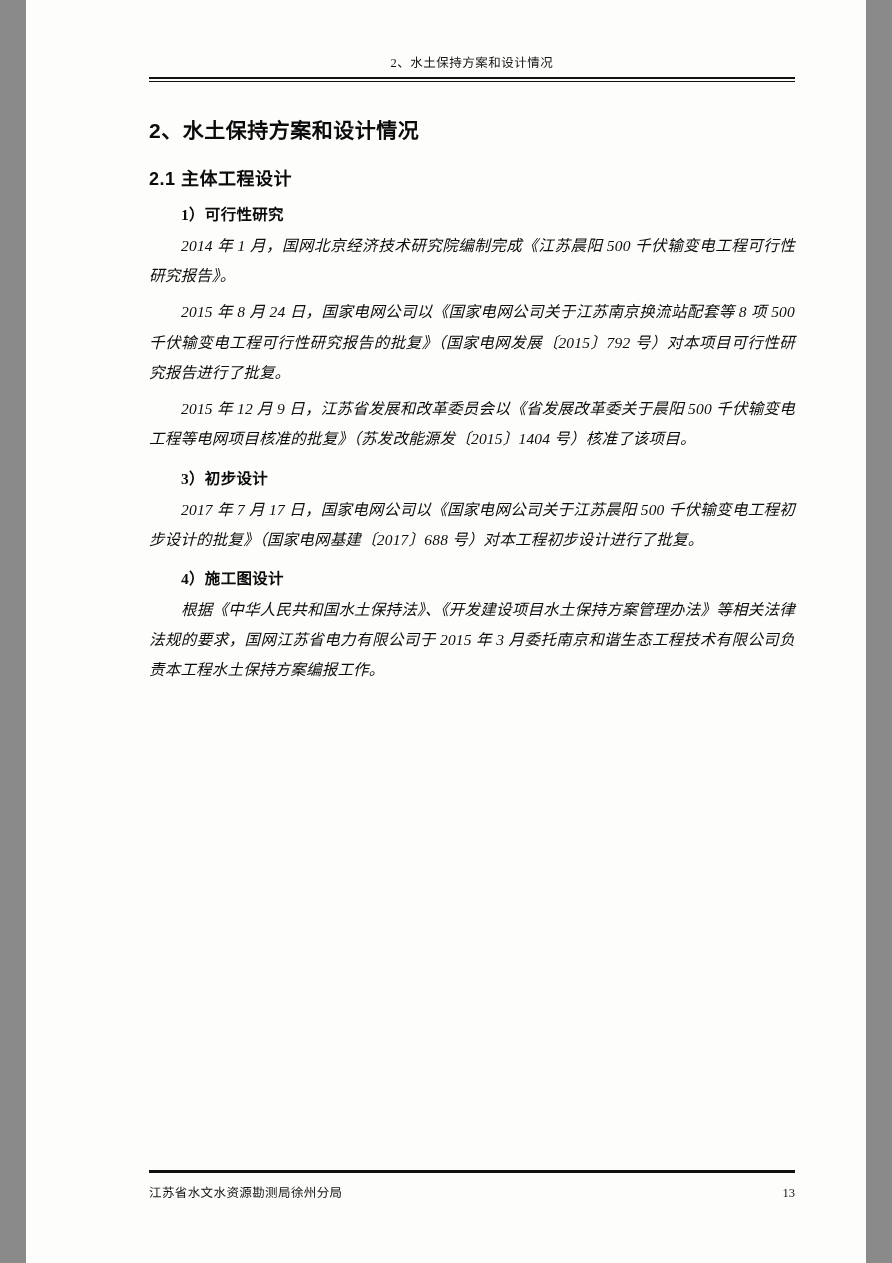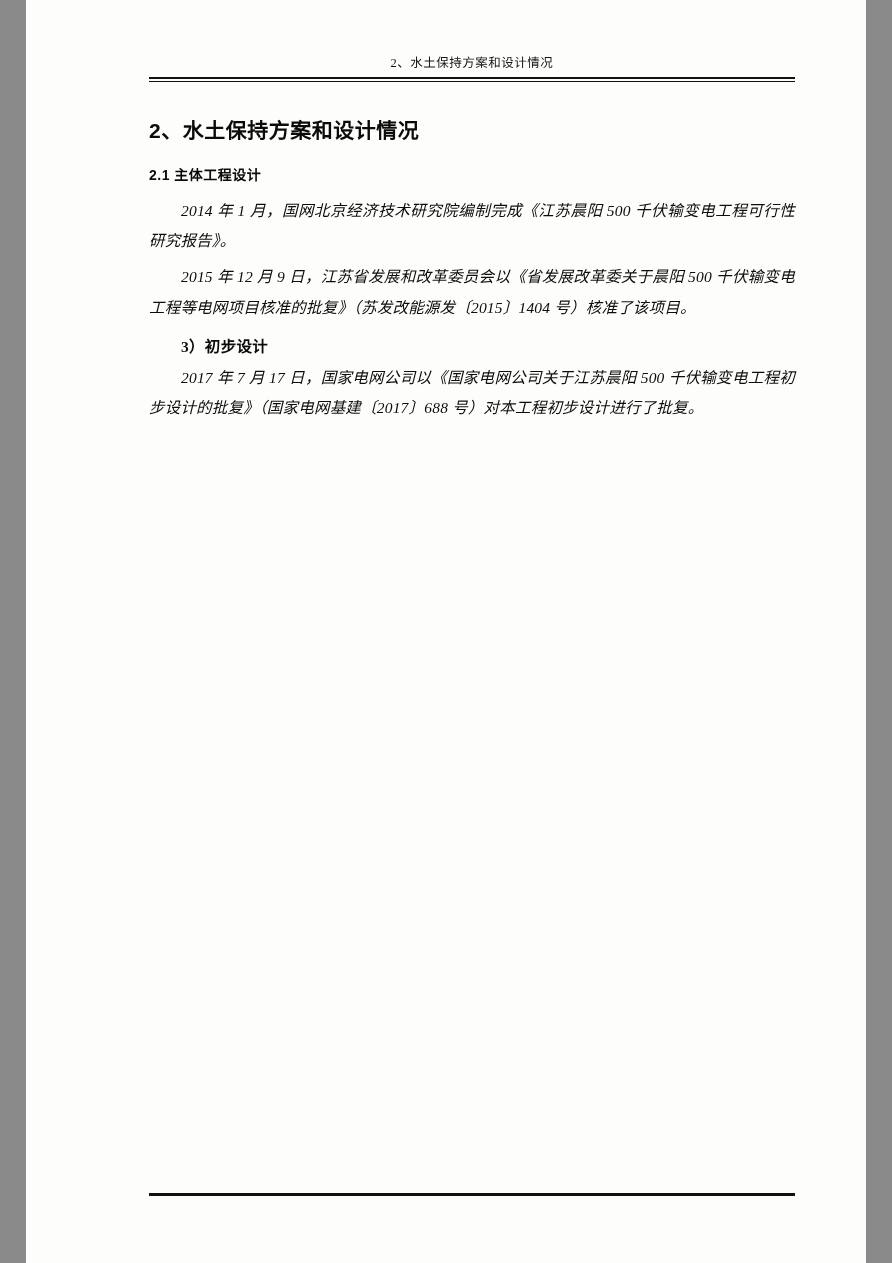--- a/index.html
+++ b/index.html
@@ -60,21 +60,21 @@
   h1.sec-title {
     font-family: "Liberation Sans", "DejaVu Sans", sans-serif;
     font-size: 21px;
     font-weight: bold;
     color: #0b0b0b;
     margin: 14px 0 20px 0;
     letter-spacing: 0.5px;
   }
   h2.subsec-title {
     font-family: "Liberation Sans", "DejaVu Sans", sans-serif;
-    font-size: 14px;
+    font-size: 18px;
     font-weight: bold;
     color: #0b0b0b;
     margin: 18px 0 12px 0;
     letter-spacing: 0.5px;
   }
   h3.item-title {
     font-family: "Liberation Serif", "DejaVu Serif", serif;
     font-size: 15.5px;
     font-weight: bold;
     color: #0b0b0b;
@@ -134,30 +134,38 @@
       <div class="header-rule-thick"></div>
       <div class="header-rule-thin"></div>
     </div>
 
     <div class="content">
 
       <h1 class="sec-title">2、水土保持方案和设计情况</h1>
 
       <h2 class="subsec-title">2.1 主体工程设计</h2>
 
+      <h3 class="item-title">1）可行性研究</h3>
       <p class="para">2014 年 1 月，国网北京经济技术研究院编制完成《江苏晨阳 500 千伏输变电工程可行性研究报告》。</p>
+      <p class="para">2015 年 8 月 24 日，国家电网公司以《国家电网公司关于江苏南京换流站配套等 8 项 500 千伏输变电工程可行性研究报告的批复》（国家电网发展〔2015〕792 号）对本项目可行性研究报告进行了批复。</p>
 
       <p class="para">2015 年 12 月 9 日，江苏省发展和改革委员会以《省发展改革委关于晨阳 500 千伏输变电工程等电网项目核准的批复》（苏发改能源发〔2015〕1404 号）核准了该项目。</p>
 
       <h3 class="item-title">3）初步设计</h3>
       <p class="para">2017 年 7 月 17 日，国家电网公司以《国家电网公司关于江苏晨阳 500 千伏输变电工程初步设计的批复》（国家电网基建〔2017〕688 号）对本工程初步设计进行了批复。</p>
 
+      <h3 class="item-title">4）施工图设计</h3>
 
+      <p class="para">根据《中华人民共和国水土保持法》、《开发建设项目水土保持方案管理办法》等相关法律法规的要求，国网江苏省电力有限公司于 2015 年 3 月委托南京和谐生态工程技术有限公司负责本工程水土保持方案编报工作。</p>
 
     </div>
   </div>
 
   <div class="footer">
     <div class="footer-rule-thick"></div>
     <div class="footer-rule-thin"></div>
+    <div class="footer-row">
+      <span class="footer-left">江苏省水文水资源勘测局徐州分局</span>
+      <span class="footer-right">13</span>
+    </div>
   </div>
 
 </div>
 
 </body></html>

